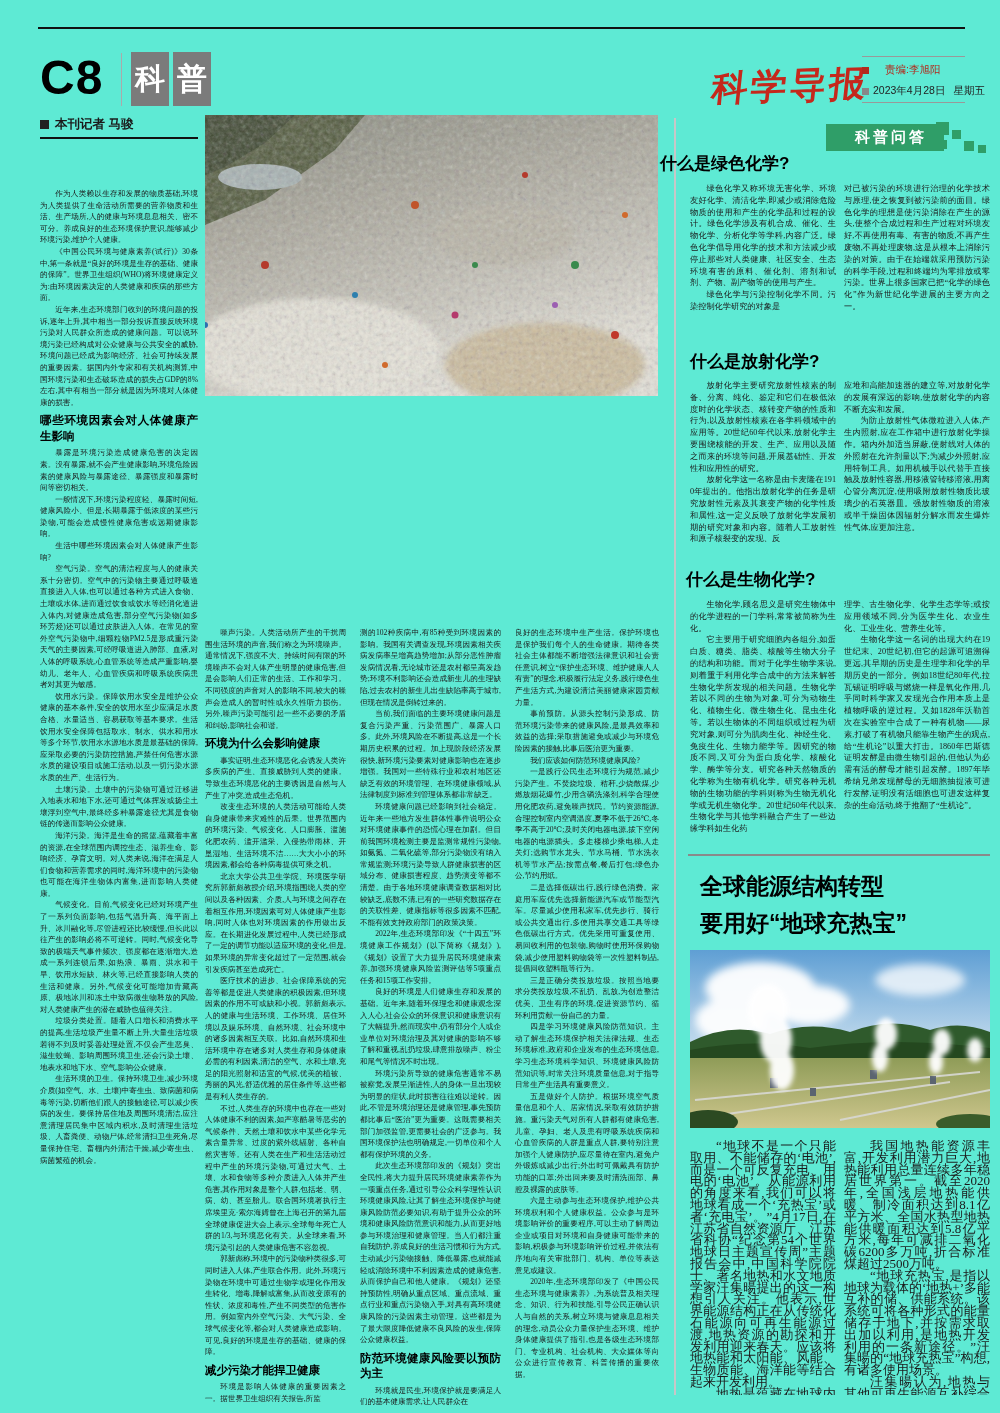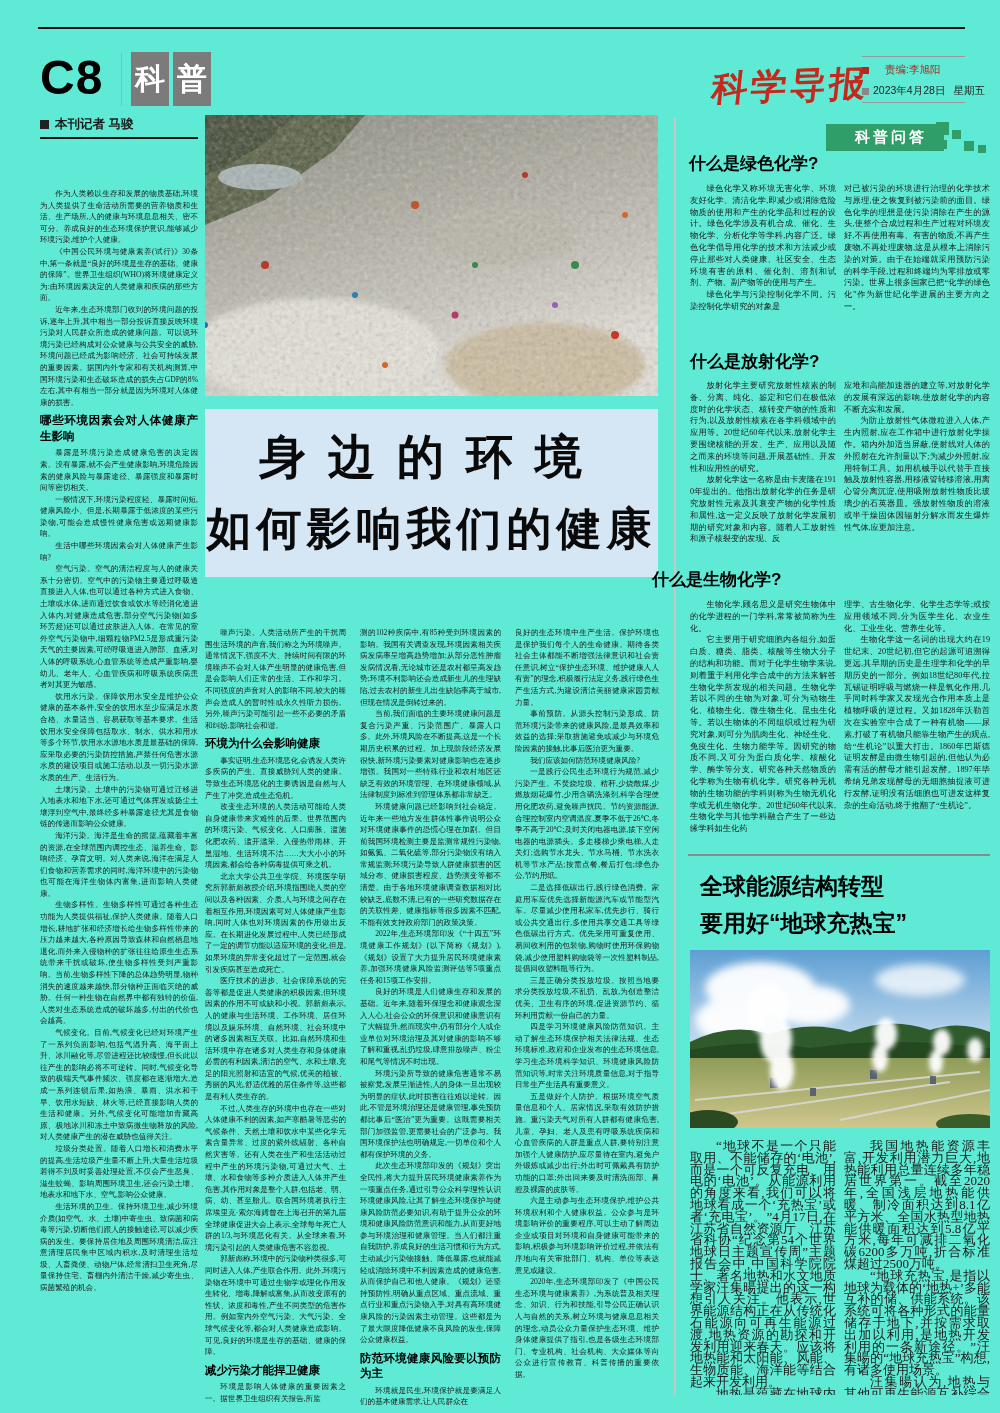--- a/index.html
+++ b/index.html
@@ -72,21 +72,20 @@
       <p class="para">《中国公民环境与健康素养(试行)》30条中,第一条就是“良好的环境是生存的基础、健康的保障”。世界卫生组织(WHO)将环境健康定义为:由环境因素决定的人类健康和疾病的那些方面。</p>
       <p class="para">近年来,生态环境部门收到的环境问题的投诉,逐年上升,其中相当一部分投诉直接反映环境污染对人民群众所造成的健康问题。可以说环境污染已经构成对公众健康与公共安全的威胁,环境问题已经成为影响经济、社会可持续发展的重要因素。据国内外专家和有关机构测算,中国环境污染和生态破坏造成的损失占GDP的8%左右,其中有相当一部分就是因为环境对人体健康的损害。</p>
       <div class="subhead">哪些环境因素会对人体健康产生影响</div>
       <p class="para">暴露是环境污染造成健康危害的决定因素。没有暴露,就不会产生健康影响,环境危险因素的健康风险与暴露途径、暴露强度和暴露时间等密切相关。</p>
       <p class="para">一般情况下,环境污染程度轻、暴露时间短,健康风险小、但是,长期暴露于低浓度的某些污染物,可能会造成慢性健康危害或远期健康影响。</p>
       <p class="para">生活中哪些环境因素会对人体健康产生影响?</p>
       <p class="para">空气污染。空气的清洁程度与人的健康关系十分密切。空气中的污染物主要通过呼吸道直接进入人体,也可以通过各种方式进入食物、土壤或水体,进而通过饮食或饮水等经消化道进入体内,对健康造成危害,部分空气污染物(如多环芳烃)还可以通过皮肤进入人体。在常见的室外空气污染物中,细颗粒物PM2.5是形成重污染天气的主要因素,可经呼吸道进入肺部、血液,对人体的呼吸系统,心血管系统等造成严重影响,婴幼儿、老年人、心血管疾病和呼吸系统疾病患者对其更为敏感。</p>
       <p class="para">饮用水污染。保障饮用水安全是维护公众健康的基本条件,安全的饮用水至少应满足水质合格、水量适当、容易获取等基本要求。生活饮用水安全保障包括取水、制水、供水和用水等多个环节,饮用水水源地水质是最基础的保障,应采取必要的污染防控措施,严禁任何危害水源水质的建设项目或施工活动,以及一切污染水源水质的生产、生活行为。</p>
       <p class="para">土壤污染。土壤中的污染物可通过迁移进入地表水和地下水,还可通过气体挥发或扬尘土壤浮到空气中,最终经多种暴露途径尤其是食物链的传递而影响公众健康。</p>
       <p class="para">海洋污染。海洋是生命的摇篮,蕴藏着丰富的资源,在全球范围内调控生态、滋养生命、影响经济、孕育文明。对人类来说,海洋在满足人们食物和营养需求的同时,海洋环境中的污染物也可能在海洋生物体内富集,进而影响人类健康。</p>
-      <p class="para">生物多样性。生物多样性可通过各种生态功能为人类提供福祉,保护人类健康。随着人口增长,耕地扩张和经济增长给生物多样性带来的压力越来越大,各种原因导致森林和自然栖息地退化,而外来入侵物种的扩张往往给原生生态系统带来干扰或破坏,使生物多样性受到严重影响。当前,生物多样性下降的总体趋势明显,物种消失的速度越来越快,部分物种正面临灭绝的威胁。任何一种生物在自然界中都有独特的价值,人类对生态系统造成的破坏越多,付出的代价也会越高。</p>
       <p class="para">气候变化。目前,气候变化已经对环境产生了一系列负面影响,包括气温升高、海平面上升、冰川融化等,尽管进程还比较缓慢,但长此以往产生的影响必将不可逆转。同时,气候变化导致的极端天气事件频次、强度都在逐渐增大,造成一系列连锁后果,如热浪、暴雨、洪水和干旱、饮用水短缺、林火等,已经直接影响人类的生活和健康。另外,气候变化可能增加青藏高原、极地冰川和冻土中致病微生物释放的风险,对人类健康产生的潜在威胁也值得关注。</p>
       <p class="para">垃圾分类处置。随着人口增长和消费水平的提高,生活垃圾产生量不断上升,大量生活垃圾若得不到及时妥善处理处置,不仅会产生恶臭、滋生蚊蝇、影响周围环境卫生,还会污染土壤、地表水和地下水、空气,影响公众健康。</p>
       <p class="para">生活环境的卫生。保持环境卫生,减少环境介质(如空气、水、土壤)中寄生虫、致病菌和病毒等污染,切断他们跟人的接触途径,可以减少疾病的发生。要保持居住地及周围环境清洁,应注意清理居民集中区域内积水,及时清理生活垃圾、人畜粪便、动物尸体,经常清扫卫生死角,尽量保持住宅、畜棚内外清洁干燥,减少寄生虫、病菌繁殖的机会。</p>
     </div>
 
   <div class="abs" style="left:205px;top:115px;width:453px;height:281px;">
     <svg width="453" height="281" viewBox="0 0 453 281" xmlns="http://www.w3.org/2000/svg">
       <defs>
         <linearGradient id="gbase" x1="0" y1="0" x2="0.4" y2="1">
           <stop offset="0" stop-color="#84867a"></stop>
@@ -120,24 +119,20 @@
         <circle cx="410" cy="220" r="4" fill="#c0392b"></circle>
           <circle cx="180" cy="250" r="3" fill="#d06a2c"></circle>
         <circle cx="90, " cy="210" r="3" fill="#2d6fae"></circle>
           <circle cx="270" cy="150" r="3" fill="#3a8a4d"></circle>
         <circle cx="420" cy="100" r="3" fill="#d06a2c"></circle>
           <circle cx="350" cy="190" r="3" fill="#8e44ad" opacity="0.8"></circle>
       </g>
     </svg>
   </div>
 
-  <div class="abs headline-box" style="left:205px;top:409px;width:453px;height:168px;">
-    <div class="hl hl1">身边的环境</div>
-    <div class="hl hl2">如何影响我们的健康</div>
-  </div>
 
   <div class="abs col bodytext" style="left:205px;top:585px;width:141px;height:810px;">
       <p class="para">噪声污染。人类活动所产生的干扰周围生活环境的声音,我们称之为环境噪声。通常情况下,强度不大、持续时间有限的环境噪声不会对人体产生明显的健康危害,但是会影响人们正常的生活、工作和学习。不同强度的声音对人的影响不同,较大的噪声会造成人的暂时性或永久性听力损伤。另外,噪声污染可能引起一些不必要的矛盾和纠纷,影响社会和谐。</p>
       <div class="subhead">环境为什么会影响健康</div>
       <p class="para">事实证明,生态环境恶化,会诱发人类许多疾病的产生、直接威胁到人类的健康。导致生态环境恶化的主要诱因是自然与人产生了冲突,造成生态危机。</p>
       <p class="para">改变生态环境的人类活动可能给人类自身健康带来灾难性的后果。世界范围内的环境污染、气候变化、人口膨胀、滥施化肥农药、滥开滥采、入侵热带雨林、开垦湿地、生活环境不洁……大大小小的环境因素,都会给各种病毒提供可乘之机。</p>
       <p class="para">北京大学公共卫生学院、环境医学研究所郭新彪教授介绍,环境指围绕人类的空间以及各种因素、介质,人与环境之间存在着相互作用,环境因素可对人体健康产生影响,同时人体也对环境因素的作用做出反应。在长期进化发展过程中,人类已经形成了一定的调节功能以适应环境的变化,但是,如果环境的异常变化超过了一定范围,就会引发疾病甚至造成死亡。</p>
       <p class="para">医疗技术的进步、社会保障系统的完善等都是促进人类健康的积极因素,但环境因素的作用不可或缺和小视。郭新彪表示,人的健康与生活环境、工作环境、居住环境以及娱乐环境、自然环境、社会环境中的诸多因素相互关联。比如,自然环境和生活环境中存在诸多对人类生存和身体健康必需的有利因素,清洁的空气、水和土壤,充足的阳光照射和适宜的气候,优美的植被、秀丽的风光,舒适优雅的居住条件等,这些都是有利人类生存的。</p>
       <p class="para">不过,人类生存的环境中也存在一些对人体健康不利的因素,如严寒酷暑等恶劣的气候条件、天然土壤和饮水中某些化学元素含量异常、过度的紫外线辐射、各种自然灾害等。还有人类在生产和生活活动过程中产生的环境污染物,可通过大气、土壤、水和食物等多种介质进入人体并产生危害,其作用对象是整个人群,包括老、弱、病、幼、甚至胎儿。联合国环境署执行主席埃里克·索尔海姆曾在上海召开的第九届全球健康促进大会上表示,全球每年死亡人群的1/3,与环境恶化有关。从全球来看,环境污染引起的人类健康危害不容忽视。</p>
       <p class="para">郭新彪称,环境中的污染物种类很多,可同时进入人体,产生联合作用。此外,环境污染物在环境中可通过生物学或理化作用发生转化、增毒,降解或富集,从而改变原有的性状、浓度和毒性,产生不同类型的危害作用。例如室内外空气污染、大气污染、全球气候变化等,都会对人类健康造成影响。可见,良好的环境是生存的基础、健康的保障。</p>
@@ -170,40 +165,40 @@
 
   <div class="abs vrule" style="left:674px;top:118px;width:2px;height:1277px;"></div>
 
   <div class="abs badge" style="left:826px;top:124px;width:106px;height:27px;padding-left:12px;">科普问答</div>
   <div class="gsq" style="left:936px;top:122px;width:13px;height:13px;"></div>
   <div class="gsq" style="left:952px;top:130px;width:9px;height:9px;"></div>
   <div class="gsq" style="left:938px;top:140px;width:9px;height:9px;"></div>
   <div class="gsq" style="left:964px;top:141px;width:10px;height:10px;"></div>
   <div class="gsq" style="left:978px;top:145px;width:8px;height:8px;"></div>
 
-  <div class="abs qhead" style="left:689px;top:152px;">什么是绿色化学?</div>
+  <div class="abs qhead" style="left:660px;top:152px;">什么是绿色化学?</div>
   <div class="abs col qatext" style="left:690px;top:183px;width:146px;height:163px;">
       <p class="para">绿色化学又称环境无害化学、环境友好化学、清洁化学,即减少或消除危险物质的使用和产生的化学品和过程的设计。绿色化学涉及有机合成、催化、生物化学、分析化学等学科,内容广泛。绿色化学倡导用化学的技术和方法减少或停止那些对人类健康、社区安全、生态环境有害的原料、催化剂、溶剂和试剂、产物、副产物等的使用与产生。</p>
       <p class="para">绿色化学与污染控制化学不同。污染控制化学研究的对象是</p>
     </div>
   <div class="abs col qatext" style="left:844px;top:183px;width:146px;height:163px;">
       <p class="para cont">对已被污染的环境进行治理的化学技术与原理,使之恢复到被污染前的面目。绿色化学的理想是使污染消除在产生的源头,使整个合成过程和生产过程对环境友好,不再使用有毒、有害的物质,不再产生废物,不再处理废物,这是从根本上消除污染的对策。由于在始端就采用预防污染的科学手段,过程和终端均为零排放或零污染。世界上很多国家已把“化学的绿色化”作为新世纪化学进展的主要方向之一。</p>
     </div>
 
   <div class="abs qhead" style="left:690px;top:350px;">什么是放射化学?</div>
   <div class="abs col qatext" style="left:690px;top:380px;width:146px;height:166px;">
       <p class="para">放射化学主要研究放射性核素的制备、分离、纯化、鉴定和它们在极低浓度时的化学状态、核转变产物的性质和行为,以及放射性核素在各学科领域中的应用等。20世纪60年代以来,放射化学主要围绕核能的开发、生产、应用以及随之而来的环境等问题,开展基础性、开发性和应用性的研究。</p>
       <p class="para">放射化学这一名称是由卡麦隆在1910年提出的。他指出放射化学的任务是研究放射性元素及其衰变产物的化学性质和属性,这一定义反映了放射化学发展初期的研究对象和内容。随着人工放射性和原子核裂变的发现、反</p>
     </div>
   <div class="abs col qatext" style="left:844px;top:380px;width:146px;height:166px;">
       <p class="para cont">应堆和高能加速器的建立等,对放射化学的发展有深远的影响,使放射化学的内容不断充实和发展。</p>
       <p class="para">为防止放射性气体微粒进入人体,产生内照射,应在工作箱中进行放射化学操作。箱内外加适当屏蔽,使射线对人体的外照射在允许剂量以下;为减少外照射,应用特制工具。如用机械手以代替手直接触及放射性容器,用移液管转移溶液,用离心管分离沉淀,使用吸附放射性物质比玻璃少的石英器皿。强放射性物质的溶液或半干燥固体因辐射分解水而发生爆炸性气体,应更加注意。</p>
     </div>
 
-  <div class="abs qhead" style="left:652px;top:568px;">什么是生物化学?</div>
+  <div class="abs qhead" style="left:686px;top:568px;">什么是生物化学?</div>
   <div class="abs col qatext" style="left:690px;top:599px;width:146px;height:247px;">
       <p class="para">生物化学,顾名思义是研究生物体中的化学进程的一门学科,常常被简称为生化。</p>
       <p class="para">它主要用于研究细胞内各组分,如蛋白质、糖类、脂类、核酸等生物大分子的结构和功能。而对于化学生物学来说,则着重于利用化学合成中的方法来解答生物化学所发现的相关问题。生物化学若以不同的生物为对象,可分为动物生化、植物生化、微生物生化、昆虫生化等。若以生物体的不同组织或过程为研究对象,则可分为肌肉生化、神经生化、免疫生化、生物力能学等。因研究的物质不同,又可分为蛋白质化学、核酸化学、酶学等分支。研究各种天然物质的化学称为生物有机化学。研究各种无机物的生物功能的学科则称为生物无机化学或无机生物化学。20世纪60年代以来,生物化学与其他学科融合产生了一些边缘学科如生化药</p>
     </div>
   <div class="abs col qatext" style="left:844px;top:599px;width:146px;height:247px;">
       <p class="para cont">理学、古生物化学、化学生态学等;或按应用领域不同,分为医学生化、农业生化、工业生化、营养生化等。</p>
       <p class="para">生物化学这一名词的出现大约在19世纪末、20世纪初,但它的起源可追溯得更远,其早期的历史是生理学和化学的早期历史的一部分。例如18世纪80年代,拉瓦锡证明呼吸与燃烧一样是氧化作用,几乎同时科学家又发现光合作用本质上是植物呼吸的逆过程。又如1828年沃勒首次在实验室中合成了一种有机物——尿素,打破了有机物只能靠生物产生的观点,给“生机论”以重大打击。1860年巴斯德证明发酵是由微生物引起的,但他认为必需有活的酵母才能引起发酵。1897年毕希纳兄弟发现酵母的无细胞抽提液可进行发酵,证明没有活细胞也可进发这样复杂的生命活动,终于推翻了“生机论”。</p>
     </div>
 
   <div class="abs" style="left:688px;top:854px;width:302px;height:2px;background:#8a8a8a;"></div>

